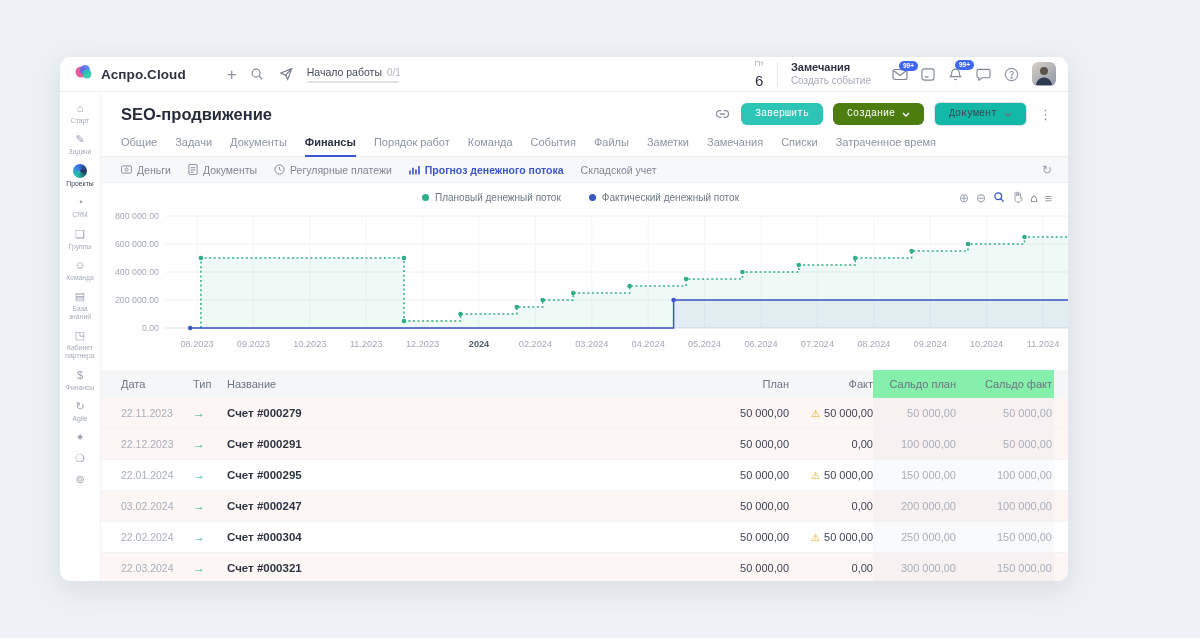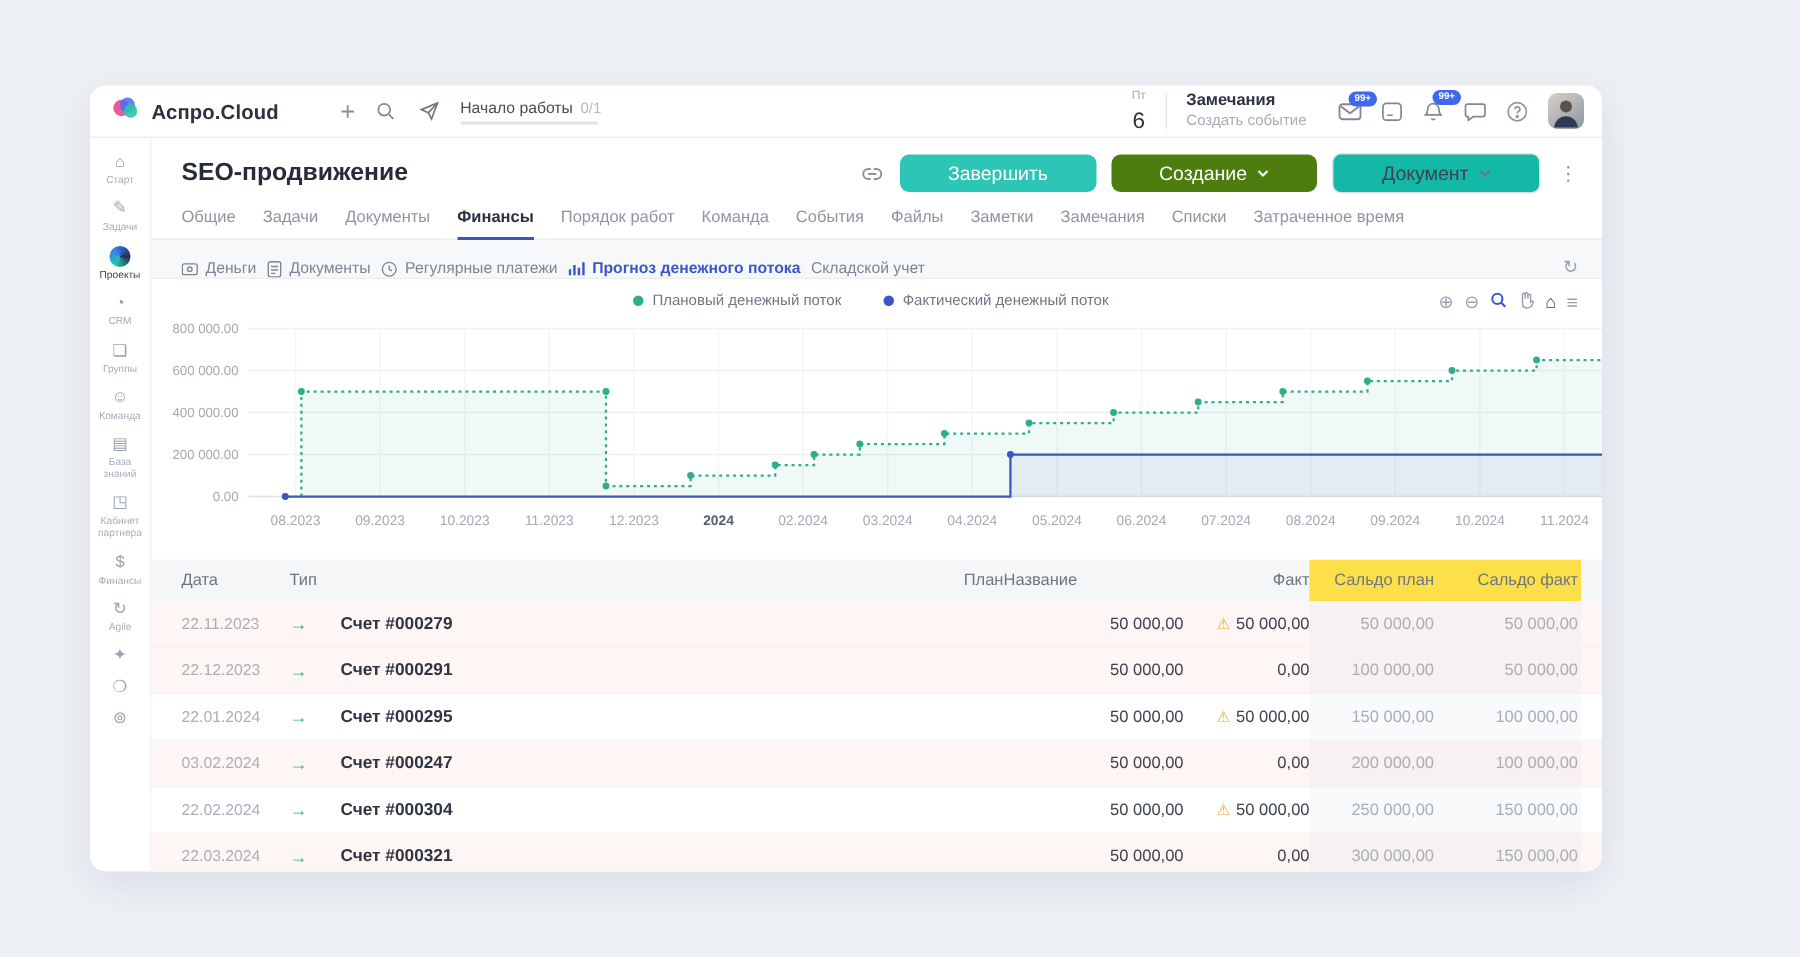--- a/index.html
+++ b/index.html
@@ -35,30 +35,30 @@
   .side-item{display:flex;flex-direction:column;align-items:center;margin-bottom:8px;cursor:pointer;width:40px}
   .side-glyph{font-size:11px;color:#9aa2af;height:13px;line-height:13px}
   .side-label{font-size:6.8px;color:#a6adb8;text-align:center;line-height:1.2;margin-top:2px;max-width:38px}
   .side-item.active .side-label{color:#3c4456}
   .proj-icon{width:14px;height:14px;border-radius:50%;background:conic-gradient(from 210deg,#24c4a8,#3b7bf0,#22315e,#24c4a8)}
   .main{flex:1;display:flex;flex-direction:column;min-width:0}
   
   .title-row{display:flex;align-items:center;padding:10px 14px 0 20px;gap:10px}
   .page-title{font-size:16.5px;margin:0;color:#262c3a;font-weight:700}
   .title-actions{margin-left:auto;display:flex;align-items:center;gap:10px}
-  .btn{border:none;border-radius:6px;font-size:13px;font-family:Liberation Sans, sans-serif;padding:6px 32px;display:flex;align-items:center;gap:7px;cursor:pointer;line-height:1}
+  .btn{border:none;border-radius:6px;font-size:10px;font-family:Liberation Mono, monospace;padding:6px 14px;display:flex;align-items:center;gap:7px;cursor:pointer;line-height:1}
   .btn.teal{background:#2cc5b6;color:#fff}
   .btn.blue{background:#4d7c0f;color:#fff}
   .btn.white{background:#14b8a6;color:#3c4353;border:1px solid #dde1e7}
   .kebab{color:#8a919e;font-size:13px;cursor:pointer;padding:0 2px}
   .tabs-row{display:flex;gap:18px;padding:10px 14px 0 20px;font-size:11px;color:#8d95a2;border-bottom:1px solid #eceef2}
   .tab{padding-bottom:7px;cursor:pointer;white-space:nowrap;border-bottom:2px solid transparent;margin-bottom:-1px}
   .tab.active{color:#2b3140;font-weight:700;border-bottom-color:#3a57c9}
   
-  .subbar{flex:0 0 25px;background:#f7f8fa;border-bottom:1px solid #eceef2;display:flex;align-items:flex-end;gap:7px;padding:0 16px 0 20px;font-size:10.5px;color:#7e8693}
+  .subbar{flex:0 0 25px;background:#f7f8fa;border-bottom:1px solid #eceef2;display:flex;align-items:center;gap:17px;padding:0 16px 0 20px;font-size:10.5px;color:#7e8693}
   .subtab{display:flex;align-items:center;gap:5px;cursor:pointer;white-space:nowrap;color:#7e8693}
   .subtab.active{color:#3a57c9;font-weight:700}
   .sicon{display:flex;align-items:center}
   .refresh{margin-left:auto;color:#9aa2af;font-size:12px;cursor:pointer}
   
   .chart-block{padding:7px 14px 0 6px;position:relative}
   .legend-row{display:flex;justify-content:center;gap:28px;font-size:10px;color:#6f7784;align-items:center;height:15px}
   .legend-item{display:flex;align-items:center}
   .legend-dot{width:7px;height:7px;border-radius:50%;display:inline-block;margin-right:6px}
   .chart-tools{position:absolute;right:16px;top:8px;display:flex;gap:7px;align-items:center;color:#99a1ae;font-size:12px;line-height:1}
@@ -68,21 +68,21 @@
   #flow-chart{display:block;margin-top:3px}
   .ytick{font-size:8.8px;fill:#a3aab5}
   .xtick{font-size:9.2px;fill:#a3aab5}
   .xtick.bold{fill:#565e6c;font-weight:700}
   
   .table-block{margin-top:12px;flex:1;min-height:0;display:flex;flex-direction:column;overflow:hidden}
   .thead,.trow{display:grid;grid-template-columns:72px 34px 1fr 120px 84px 85px 96px;align-items:stretch;padding:0 14px 0 20px}
   .thead{flex:0 0 28px;background:#f5f6f8;font-size:11px;color:#6d7583}
   .th{display:flex;align-items:center}
   .th.num{justify-content:flex-end}
-  .th.saldo{background:#fde047;padding-right:2px}
+  .th.saldo{background:#86efac;padding-right:2px}
   .trow{height:30px;border-bottom:1px solid #f1f3f5;background:#fff}
   .trow.tinted{background:#fdf6f5}
   .td{display:flex;align-items:center;min-width:0}
   .td.date{font-size:10.5px;color:#a9afba}
   .td.type{color:#34b68d;font-size:12px}
   .td.name{font-size:11.5px;font-weight:700;color:#2e3442;cursor:pointer}
   .td.num{justify-content:flex-end;font-size:11px;color:#3c4353}
   .td.saldo{color:#a9afba;background:rgba(125,135,155,0.045);padding-right:2px}
   .warn{color:#f0ac1f;font-size:10px;margin-right:4px}
 </style>
@@ -415,22 +415,22 @@
             <circle cx="995.2" cy="92.0" r="2.3" fill="#3a55c4"></circle>
             <circle cx="1002.6" cy="113.0" r="2.3" fill="#3a55c4"></circle>
             <circle cx="1009.3" cy="113.0" r="2.3" fill="#3a55c4"></circle>
           </svg>
       </div>
 
       <div class="table-block">
         <div class="thead">
           <span class="th">Дата</span>
           <span class="th">Тип</span>
+          <span class="th">Название</span>
           <span class="th num">План</span>
-          <span class="th">Название</span>
           <span class="th num">Факт</span>
           <span class="th num saldo">Сальдо план</span>
           <span class="th num saldo">Сальдо факт</span>
         </div>
         <div id="table-body">
             <div class="trow tinted">
               <span class="td date">22.11.2023</span>
               <span class="td type">→</span>
               <span class="td name">Счет #000279</span>
               <span class="td num">50 000,00</span>

